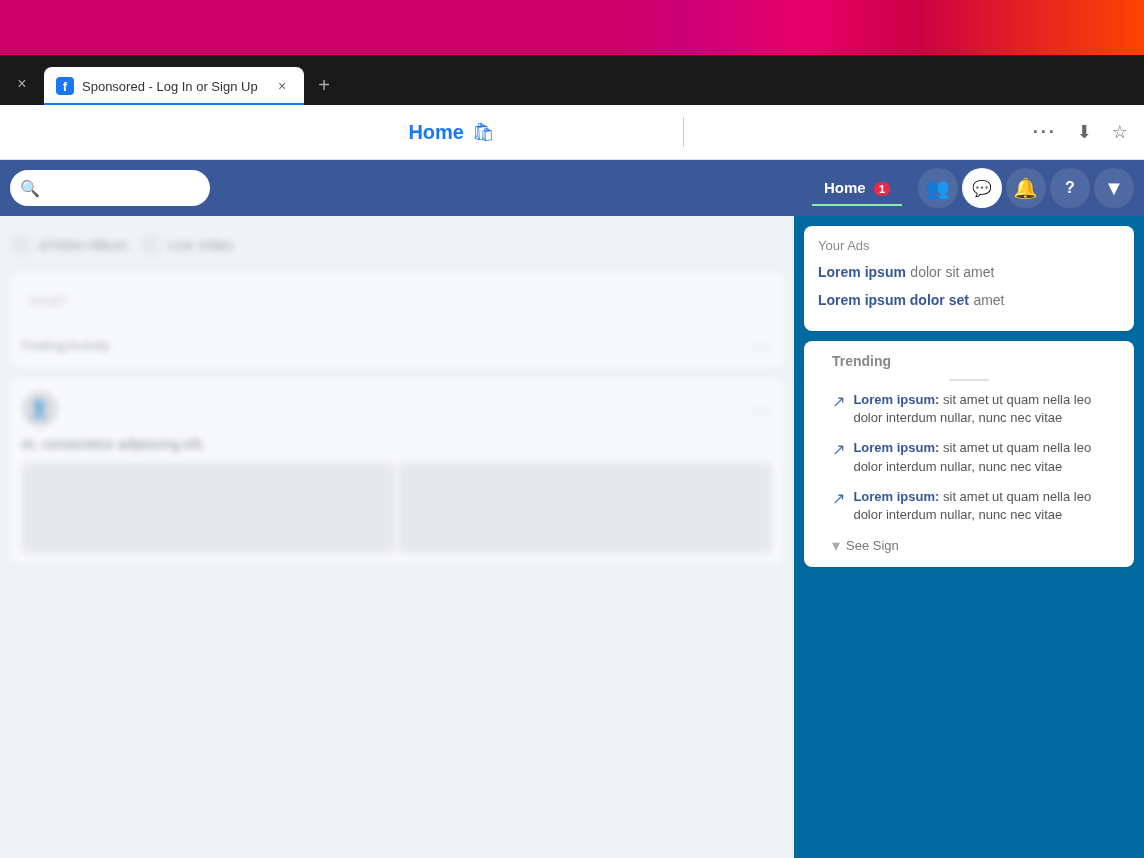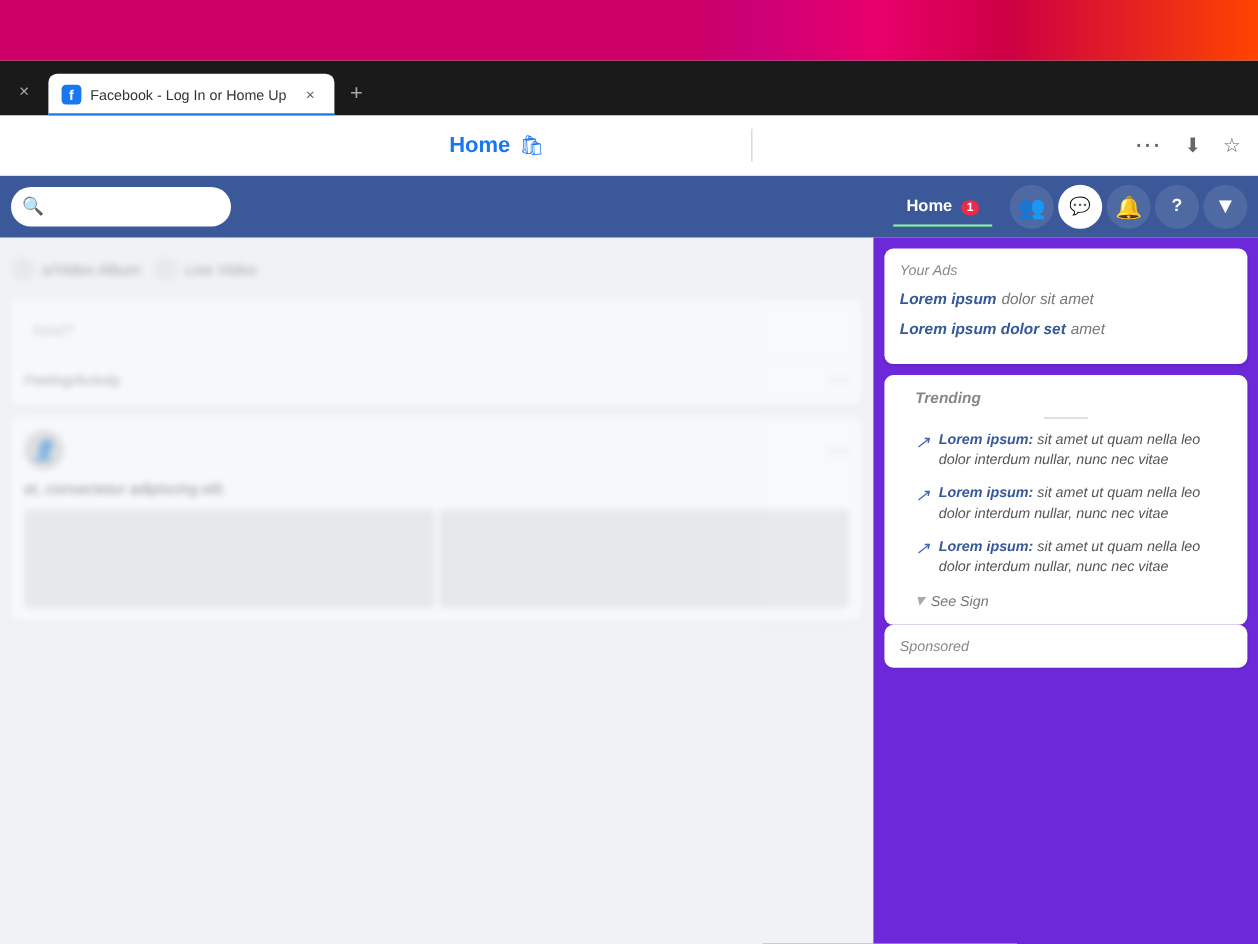--- a/index.html
+++ b/index.html
@@ -238,22 +238,21 @@
 
     .fb-nav-icon-btn.messenger {
       background: #fff;
       color: #1877f2;
     }
 
     
     .fb-main {
       display: flex;
       height: calc(858px - 55px - 50px - 55px - 56px);
-      background: #6d28d9;
-      font-style: italic;
+      background: #0369a1;
     }
 
     
     .fb-left-panel {
       flex: 1;
       background: #f0f2f5;
       padding: 10px;
       overflow: hidden;
     }
 
@@ -491,21 +490,21 @@
 
 <div class="browser-top-bar"></div>
 
 <div class="tab-bar">
   <div class="tab-close-btn">
     <span>×</span>
   </div>
   <div class="tab-active">
 
     <div class="tab-favicon" style="background:#1877f2; border-radius:4px; display:flex; align-items:center; justify-content:center; color:#fff; font-size:13px; font-weight:bold;">f</div>
-    <span class="tab-title">Facebook - Log In or Home Up</span>
+    <span class="tab-title">Sponsored - Log In or Sign Up</span>
     <div class="tab-x">
       <span>×</span>
     </div>
     <div class="tab-active-indicator"></div>
   </div>
   <div class="tab-new">
     <span>+</span>
   </div>
 </div>
 
@@ -638,18 +637,15 @@
           <span> sit amet ut quam nella leo dolor interdum nullar, nunc nec vitae</span>
         </span>
       </div>
 
       <div class="fb-see-more">
         <span class="fb-see-more-icon">▾</span>
         <span>See Sign</span>
       </div>
     </div>
 
-    <div class="fb-sponsored-box">
-      <div class="fb-sponsored-title">Sponsored</div>
-    </div>
 
   </div>
 </div>
 
 </body></html>

